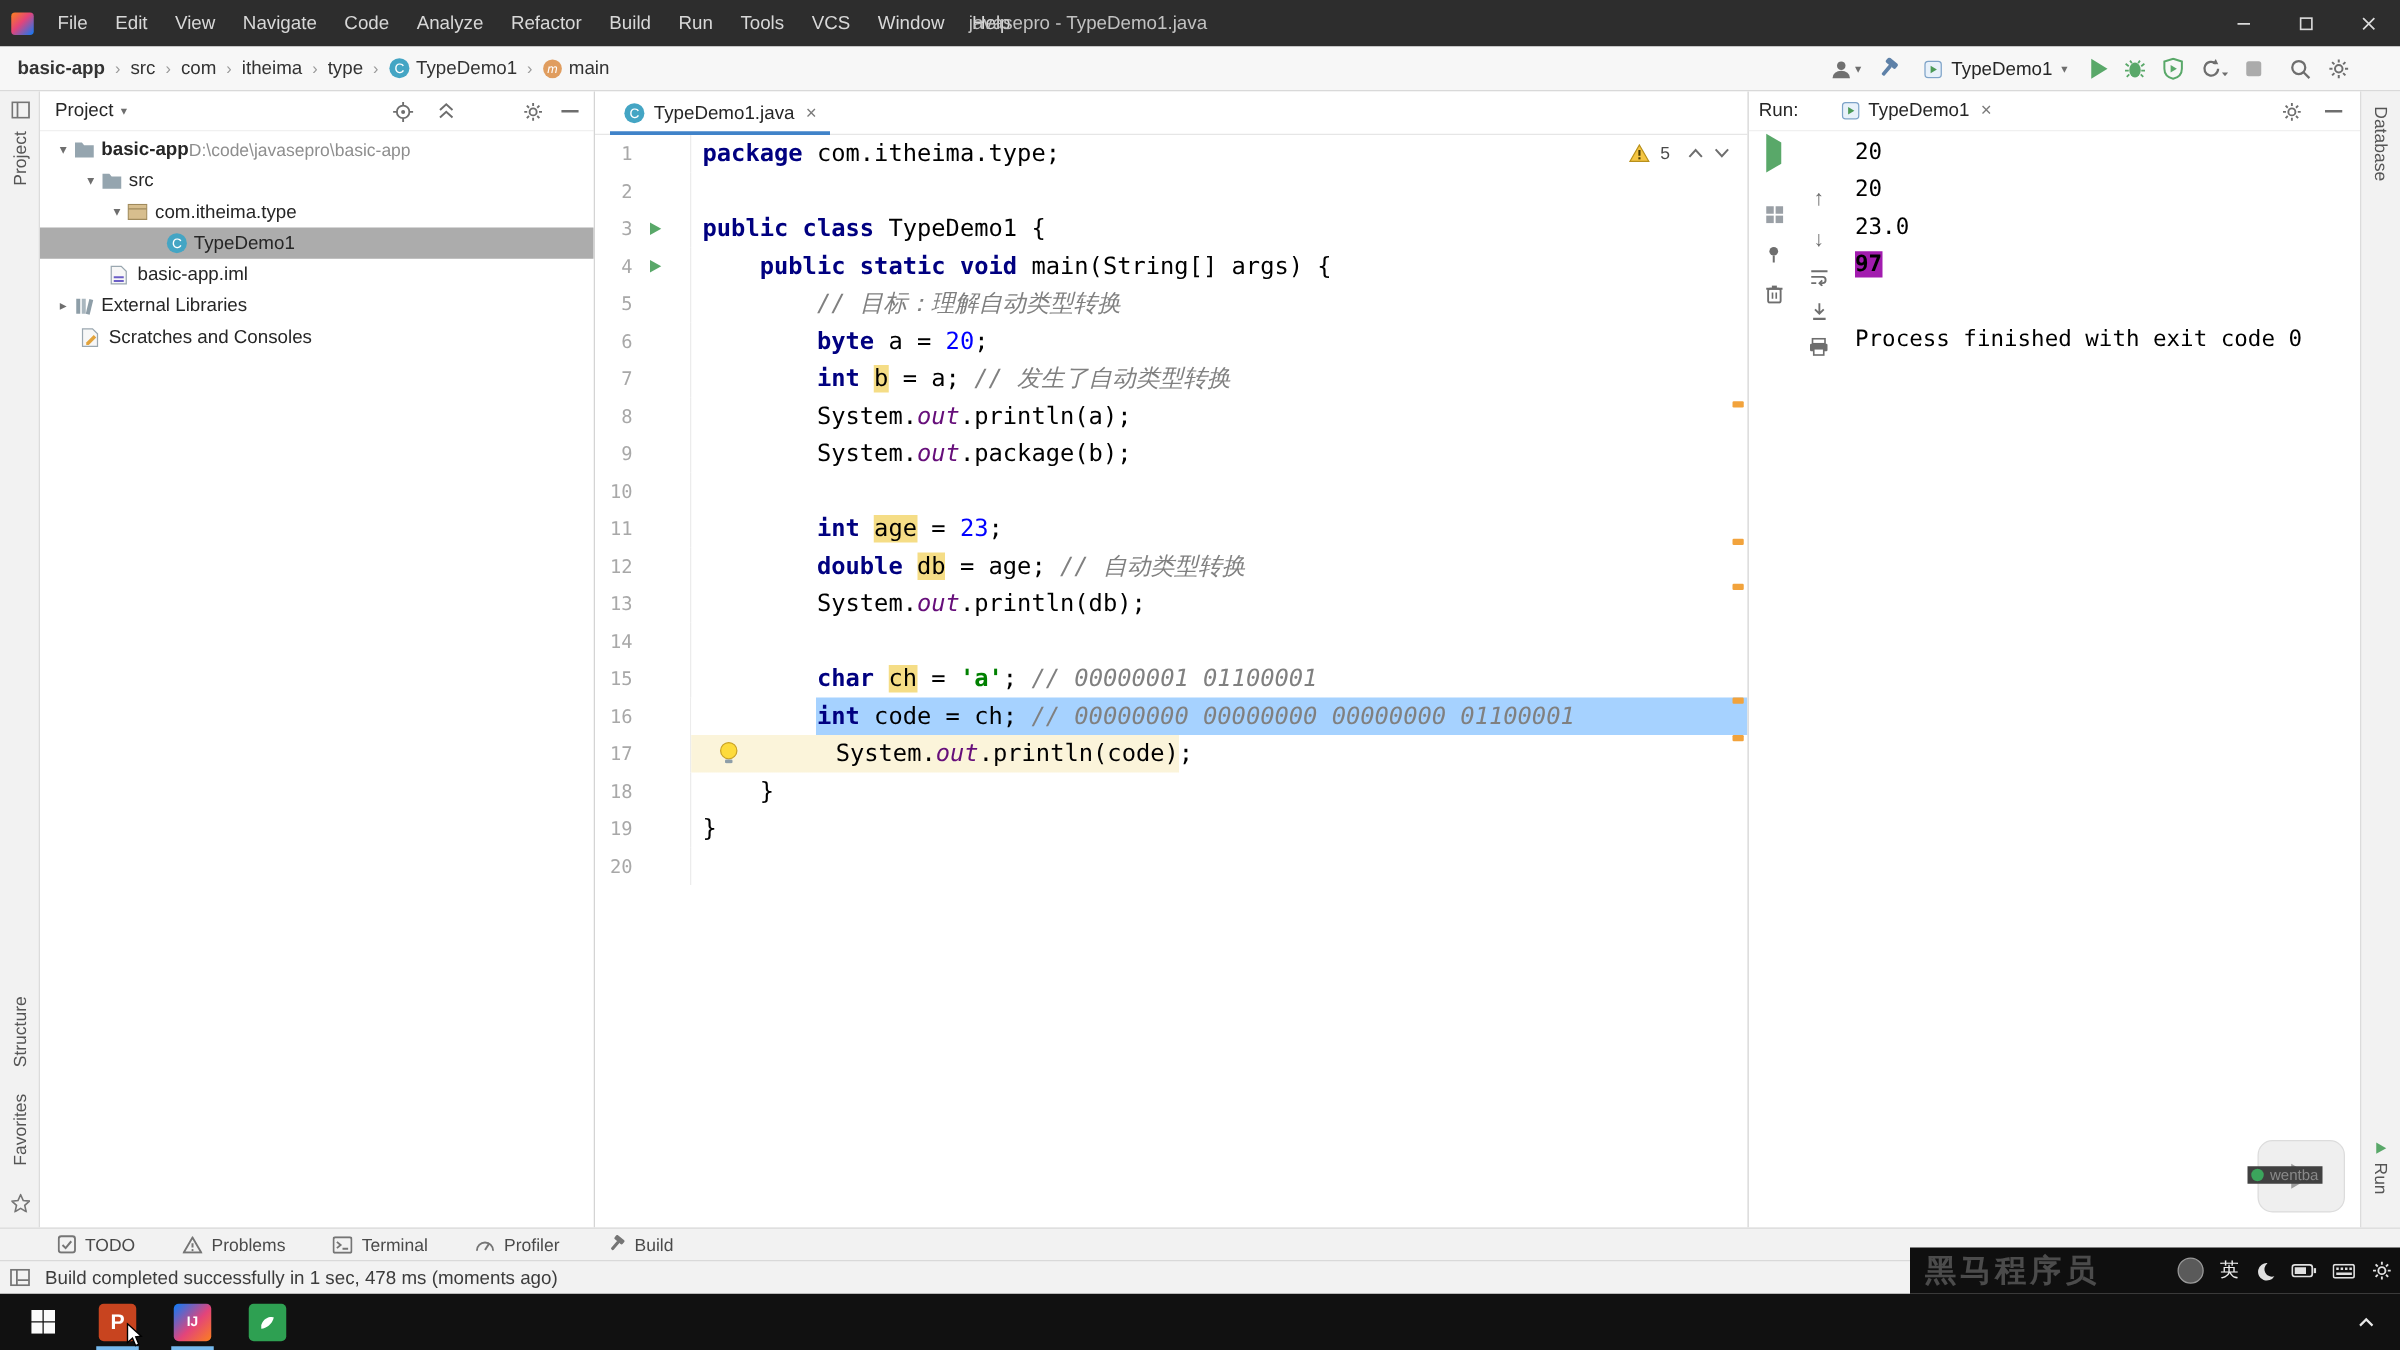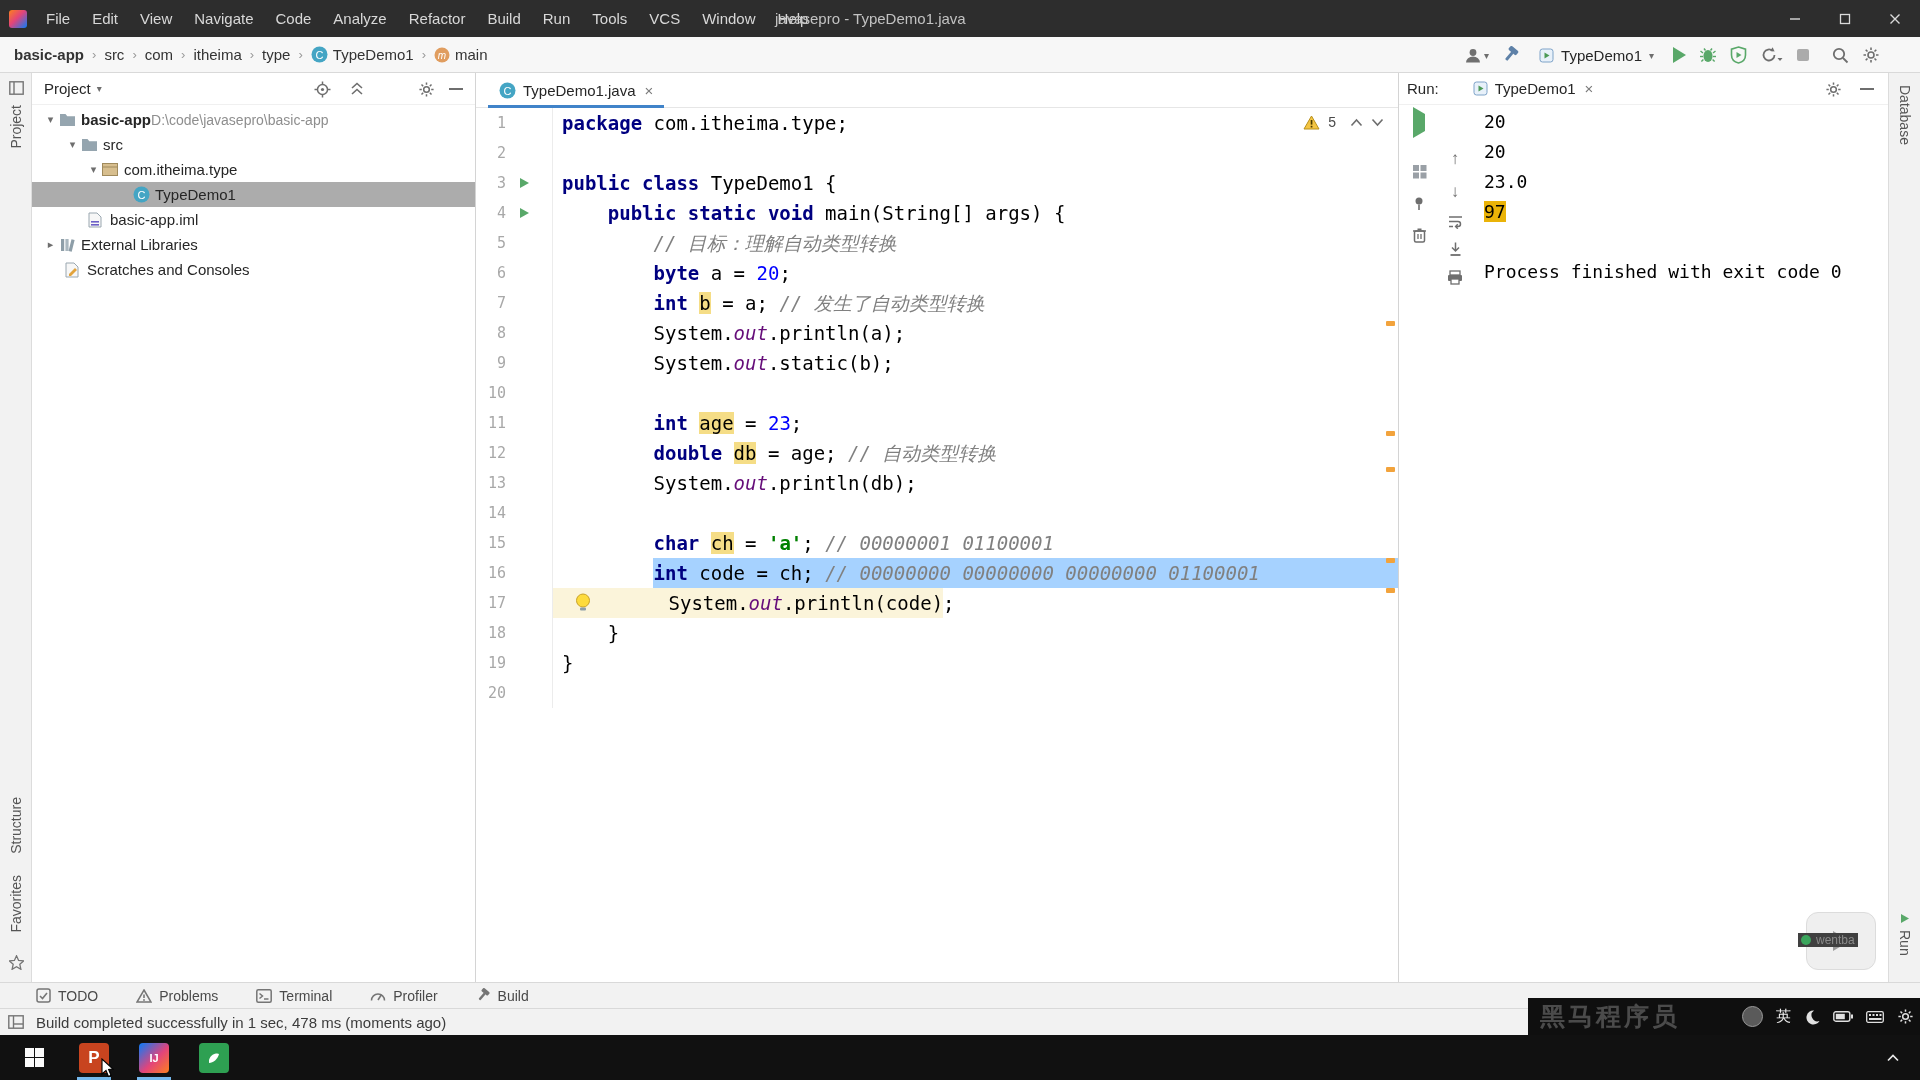--- a/index.html
+++ b/index.html
@@ -76,31 +76,31 @@
   
   #runpanel{position:absolute;left:1398px;top:73px;width:490px;height:909px;background:#FFF;border-left:1px solid #D4D4D4;}
   .run-header{height:32px;display:flex;align-items:center;padding-left:8px;font-size:15px;color:#262626;position:relative;border-bottom:1px solid #F0F0F0;}
   .run-tab{display:flex;align-items:center;gap:7px;margin-left:34px;}
   .run-hicon{position:absolute;top:8px;}
   .run-body{position:absolute;left:0;top:32px;right:0;bottom:0;display:flex;}
   .rcolA{width:40px;flex:none;display:flex;flex-direction:column;align-items:center;padding-top:9px;gap:16px;}
   .rcolB{width:32px;flex:none;display:flex;flex-direction:column;align-items:center;padding-top:44px;gap:13px;color:#6E6E6E;font-size:17px;}
   .console{flex:1;padding:2px 0 0 13px;font-family:"DejaVu Sans Mono",monospace;font-size:18px;color:#000;}
   .console-line{height:30px;line-height:30px;white-space:pre;}
-  .csel{background:#eab308;}
+  .csel{background:#a21caf;font-weight:bold;}
   .stop-sq{width:13px;height:13px;background:#ABABAB;border-radius:2px;}
   .rerun-tri{width:0;height:0;border-left:12px solid #59A869;border-top:7px solid transparent;border-bottom:7px solid transparent;}
 
   
   #replay{position:absolute;left:1806px;top:912px;width:70px;height:58px;background:rgba(238,238,238,0.92);border:1px solid #DCDCDC;border-radius:12px;display:flex;align-items:center;justify-content:center;z-index:15;}
   #wentba{position:absolute;left:1798px;top:933px;display:flex;align-items:center;gap:5px;font-size:12px;color:#8A8A8A;z-index:16;background:#404040;padding:0 3px;}
   .gdot{width:10px;height:10px;border-radius:50%;background:#3BA55C;}
 
   
-  #bbar{position:absolute;left:0;top:982px;width:1920px;height:26px;background:#F2F2F2;border-top:1px solid #D9D9D9;display:flex;align-items:center;padding-left:36px;gap:38px;font-size:14px;color:#4A4A4A;z-index:10;}
+  #bbar{position:absolute;left:0;top:982px;width:1920px;height:26px;background:#F2F2F2;border-top:1px solid #D9D9D9;display:flex;align-items:center;padding-left:46px;gap:38px;font-size:14px;color:#4A4A4A;z-index:10;}
   .bbar-item{display:flex;align-items:center;gap:7px;}
   #statusbar{position:absolute;left:0;top:1008px;width:1920px;height:27px;background:#F2F2F2;border-top:1px solid #D9D9D9;display:flex;align-items:center;padding-left:8px;gap:12px;font-size:15px;color:#3C3C3C;z-index:10;}
 
   
   #blackstrip{position:absolute;left:1528px;top:998px;width:392px;height:37px;background:#0F0F0F;display:flex;align-items:center;z-index:20;}
   .watermark{padding-left:12px;font-size:25px;font-weight:bold;letter-spacing:3px;color:rgba(255,255,255,0.25);white-space:nowrap;}
   .tray{position:absolute;right:6px;top:0;height:37px;display:flex;align-items:center;gap:13px;}
   .avatar{width:21px;height:21px;border-radius:50%;background:#5A5A5A;border:1px solid #9A9A9A;}
   .ime{color:#EDEDED;font-size:15px;}
 
@@ -446,21 +446,21 @@
       <div class="code-row"><div class="gut"><span class="num">3</span><span class="gico"><span><svg width="11" height="12">
                 <path d="M1 1 L10 6 L1 11 z" fill="#59A869"></path>
               </svg></span></span></div><div class="code-content"><span class="tk-kw">public class </span><span class="tk-pl">TypeDemo1 {</span></div></div>
       <div class="code-row"><div class="gut"><span class="num">4</span><span class="gico"><span><svg width="11" height="12">
                 <path d="M1 1 L10 6 L1 11 z" fill="#59A869"></path>
               </svg></span></span></div><div class="code-content"><span class="tk-pl">    </span><span class="tk-kw">public static void </span><span class="tk-pl">main(String[] args) {</span></div></div>
       <div class="code-row"><div class="gut"><span class="num">5</span><span class="gico"></span></div><div class="code-content"><span class="tk-pl">        </span><span class="tk-cm">// 目标：理解自动类型转换</span></div></div>
       <div class="code-row"><div class="gut"><span class="num">6</span><span class="gico"></span></div><div class="code-content"><span class="tk-pl">        </span><span class="tk-kw">byte </span><span class="tk-pl">a = </span><span class="tk-num">20</span><span class="tk-pl">;</span></div></div>
       <div class="code-row"><div class="gut"><span class="num">7</span><span class="gico"></span></div><div class="code-content"><span class="tk-pl">        </span><span class="tk-kw">int </span><span class="tk-hl">b</span><span class="tk-pl"> = a; </span><span class="tk-cm">// 发生了自动类型转换</span></div></div>
       <div class="code-row"><div class="gut"><span class="num">8</span><span class="gico"></span></div><div class="code-content"><span class="tk-pl">        System.</span><span class="tk-field">out</span><span class="tk-pl">.println(a);</span></div></div>
-      <div class="code-row"><div class="gut"><span class="num">9</span><span class="gico"></span></div><div class="code-content"><span class="tk-pl">        System.</span><span class="tk-field">out</span><span class="tk-pl">.static(b);</span></div></div>
+      <div class="code-row"><div class="gut"><span class="num">9</span><span class="gico"></span></div><div class="code-content"><span class="tk-pl">        System.</span><span class="tk-field">out</span><span class="tk-pl">.package(b);</span></div></div>
       <div class="code-row"><div class="gut"><span class="num">10</span><span class="gico"></span></div><div class="code-content"></div></div>
       <div class="code-row"><div class="gut"><span class="num">11</span><span class="gico"></span></div><div class="code-content"><span class="tk-pl">        </span><span class="tk-kw">int </span><span class="tk-hl">age</span><span class="tk-pl"> = </span><span class="tk-num">23</span><span class="tk-pl">;</span></div></div>
       <div class="code-row"><div class="gut"><span class="num">12</span><span class="gico"></span></div><div class="code-content"><span class="tk-pl">        </span><span class="tk-kw">double </span><span class="tk-hl">db</span><span class="tk-pl"> = age; </span><span class="tk-cm">// 自动类型转换</span></div></div>
       <div class="code-row"><div class="gut"><span class="num">13</span><span class="gico"></span></div><div class="code-content"><span class="tk-pl">        System.</span><span class="tk-field">out</span><span class="tk-pl">.println(db);</span></div></div>
       <div class="code-row"><div class="gut"><span class="num">14</span><span class="gico"></span></div><div class="code-content"></div></div>
       <div class="code-row"><div class="gut"><span class="num">15</span><span class="gico"></span></div><div class="code-content"><span class="tk-pl">        </span><span class="tk-kw">char </span><span class="tk-hl">ch</span><span class="tk-pl"> = </span><span class="tk-str">'a'</span><span class="tk-pl">; </span><span class="tk-cm">// 00000001 01100001</span></div></div>
       <div class="code-row"><div class="gut"><span class="num">16</span><span class="gico"></span></div><div class="code-content sel"><span class="tk-pl">        </span><span class="tk-kw">int </span><span class="tk-pl">code = ch; </span><span class="tk-cm">// 00000000 00000000 00000000 01100001</span></div></div>
       <div class="code-row"><div class="gut"><span class="num">17</span><span class="gico"></span></div><div class="code-content cream"><span class="bulb"><svg width="16" height="18">
               <circle cx="8" cy="7.5" r="6.5" fill="#FDDB3D" stroke="#C9A227"></circle>
               <rect x="5" y="14.5" width="6" height="3" rx="1" fill="#8E9EA8"></rect>

